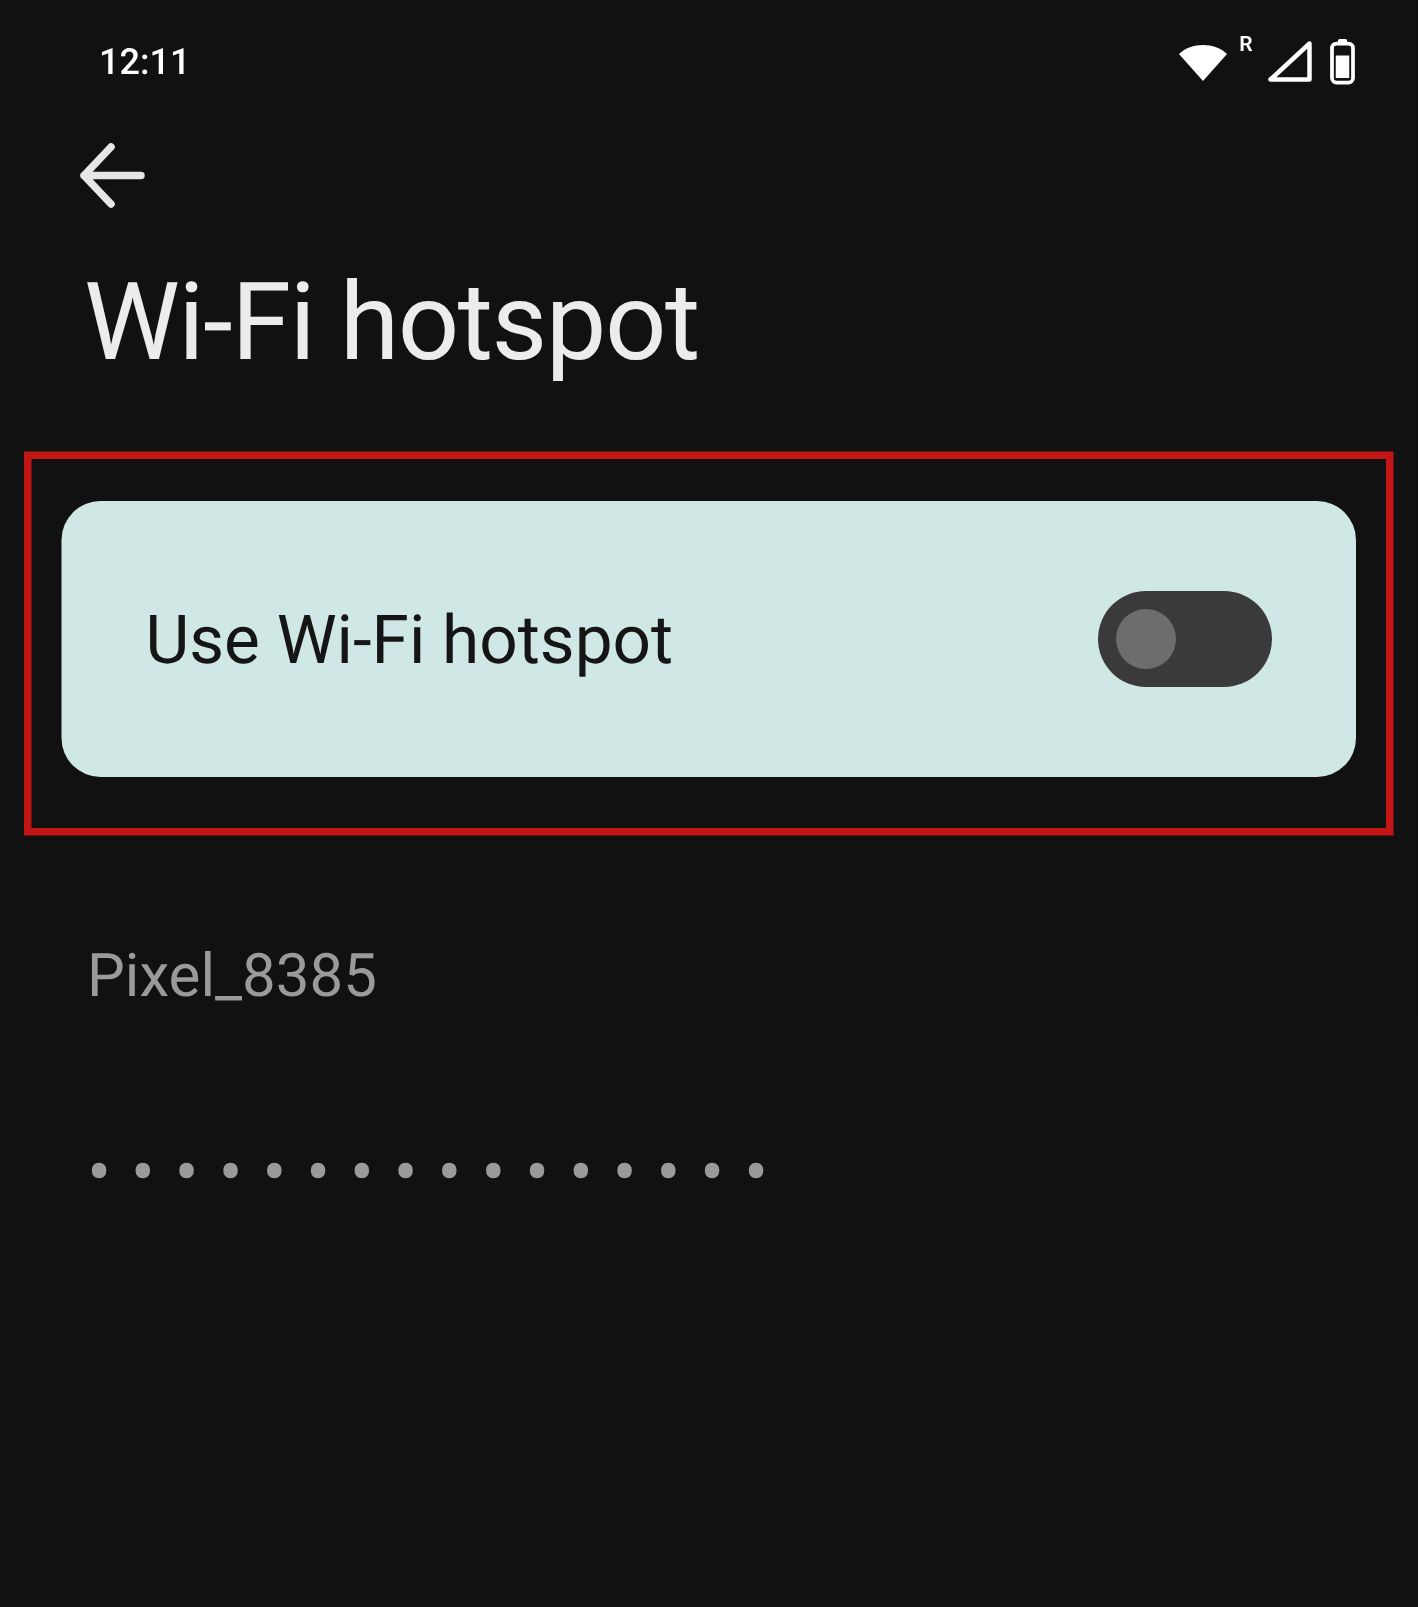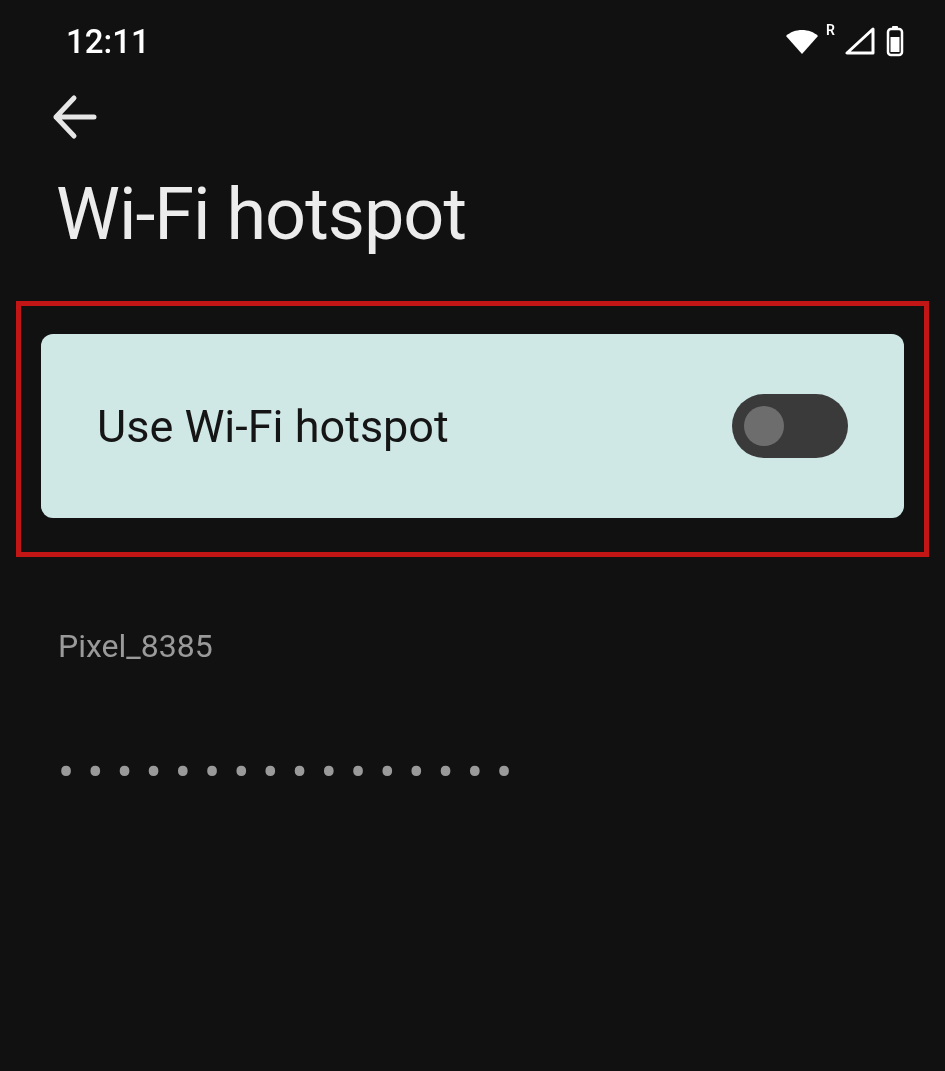--- a/index.html
+++ b/index.html
@@ -12,21 +12,21 @@
   }
   .status-bar {
     display: flex;
     align-items: center;
     justify-content: space-between;
     padding: 22px 40px 10px 66px;
     height: 70px;
   }
   .status-time {
     color: #ffffff;
-    font-size: 33px;
+    font-size: 24px;
     font-weight: 500;
   }
   .status-icons {
     display: flex;
     align-items: center;
     gap: 10px;
   }
   .status-icons svg { display: block; }
 
   .back-row {
@@ -42,21 +42,21 @@
     letter-spacing: -1px;
   }
 
   .highlight-box {
     border: 5px solid #c21515;
     margin: 0 16px;
     padding: 28px 20px 34px 20px;
   }
   .toggle-card {
     background: #cfe7e5;
-    border-radius: 12px;
+    border-radius: 26px;
     height: 184px;
     display: flex;
     align-items: center;
     justify-content: space-between;
     padding: 0 56px;
     gap: 15px;
   }
   .toggle-label {
     color: #151515;
     font-size: 45px;
@@ -85,21 +85,21 @@
   }
   .setting-item { padding: 22px 0 24px 0; margin-bottom: 34px; }
   .setting-title {
     color: #e6e6e6;
     font-size: 42px;
     font-weight: 400;
     margin-bottom: 10px;
   }
   .setting-value {
     color: #9a9a9a;
-    font-size: 32px;
+    font-size: 40px;
     font-weight: 400;
   }
   .password-dots {
     color: #9a9a9a;
     font-size: 48px;
     letter-spacing: 13px;
     line-height: 20px;
     margin-top: 18px;
   }
 </style>

